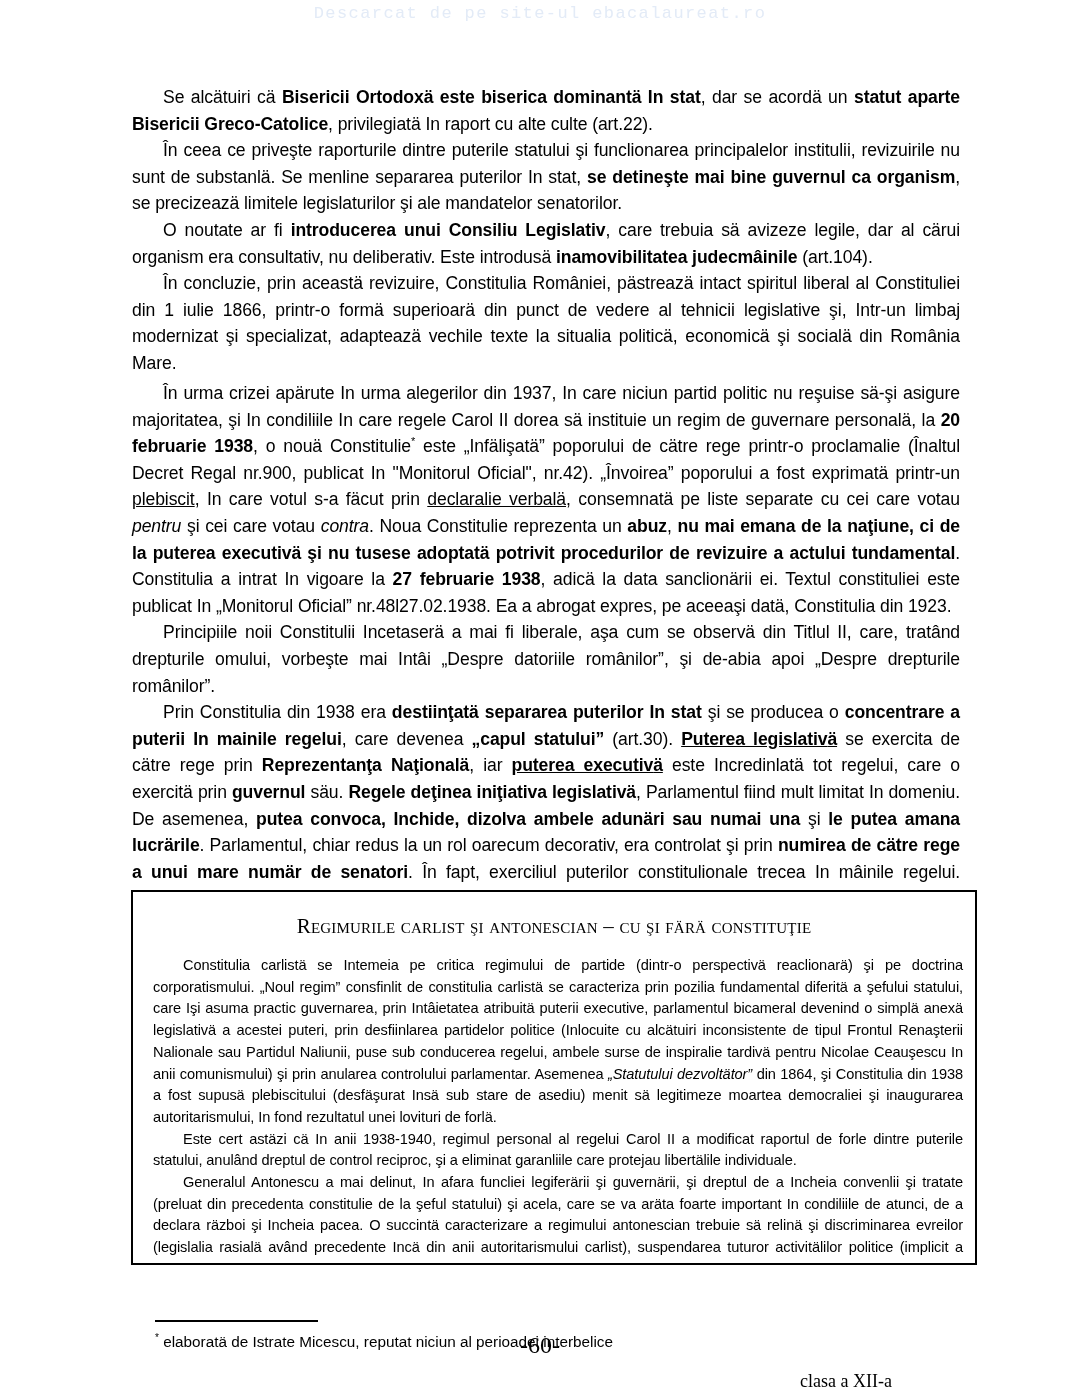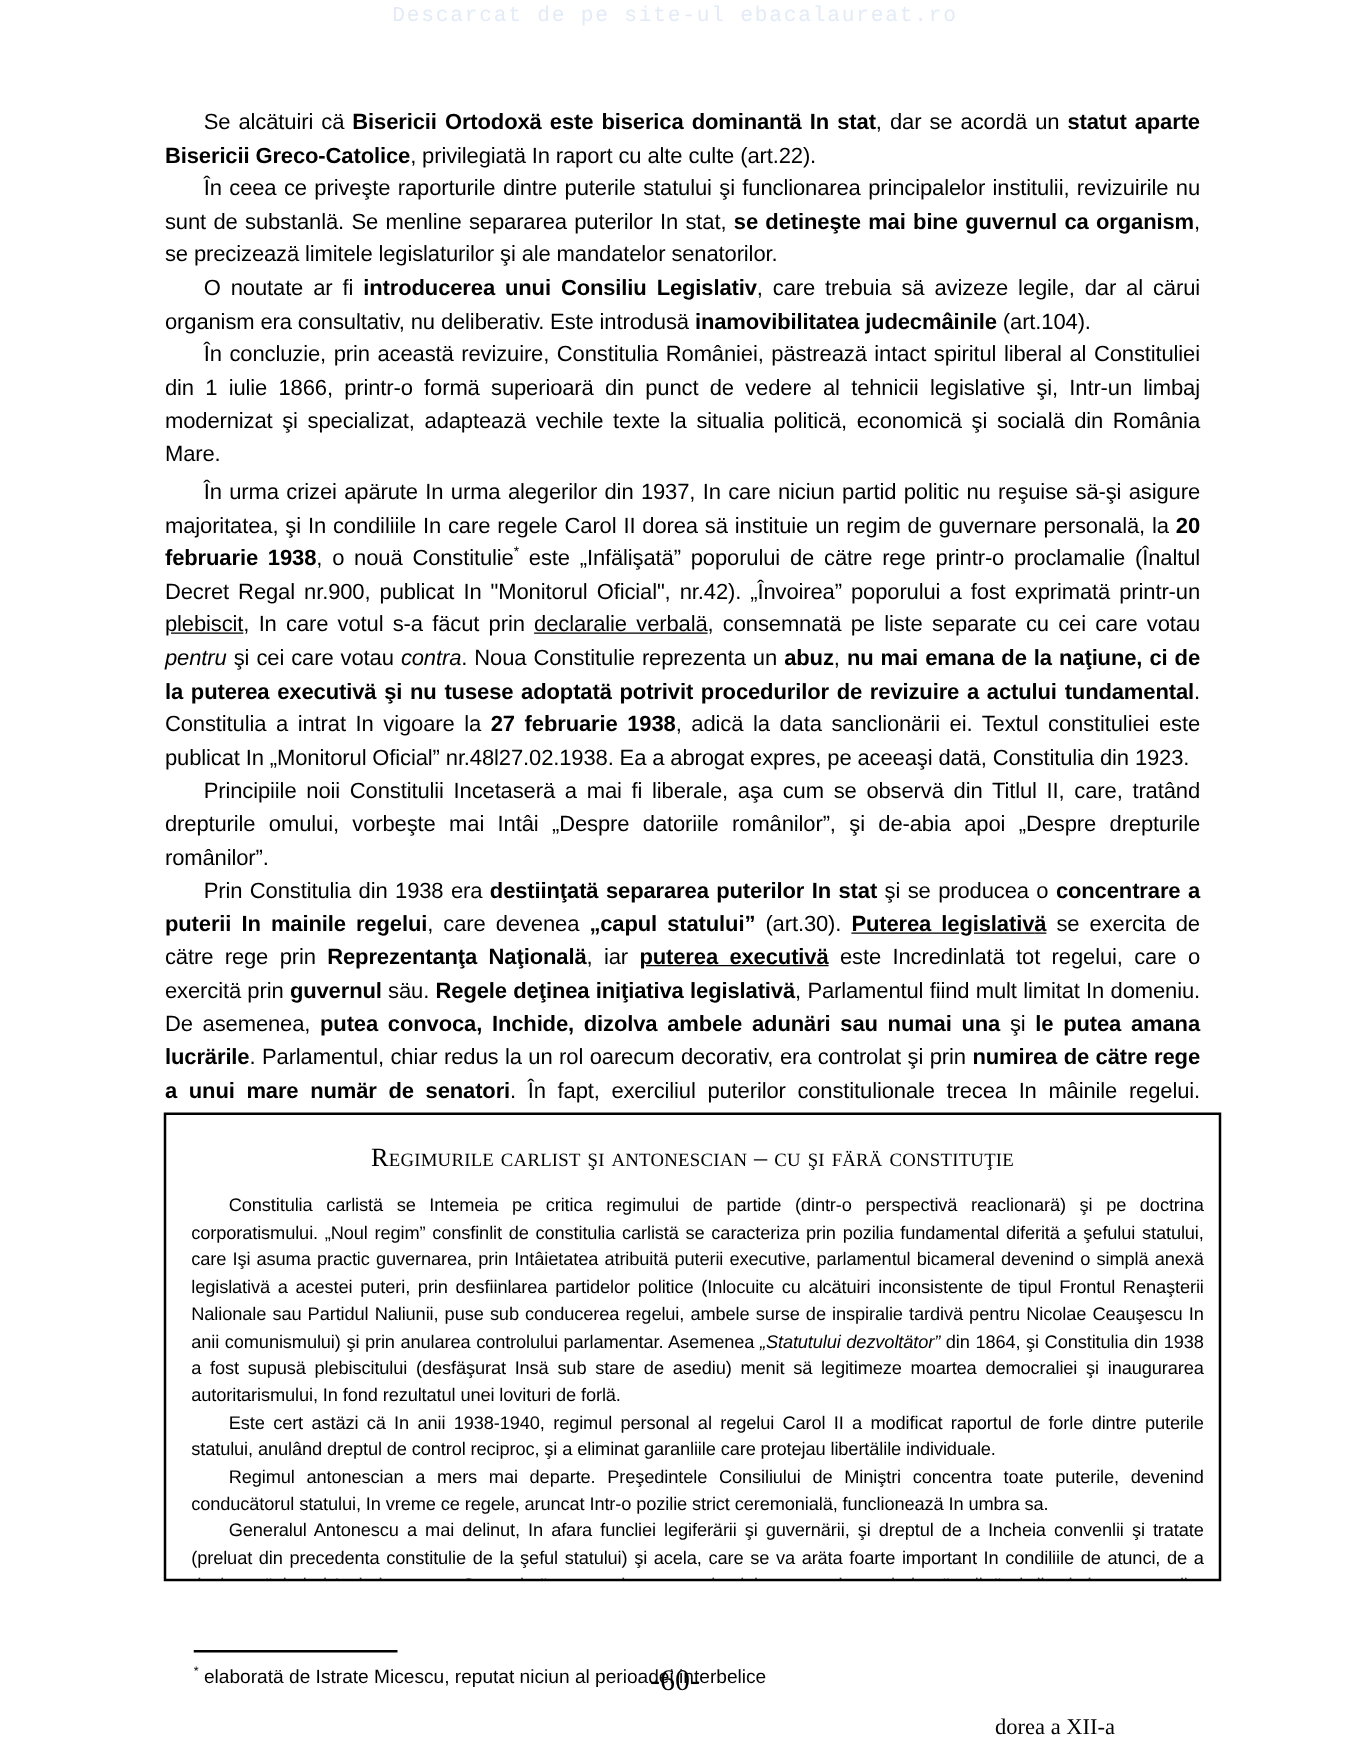--- a/index.html
+++ b/index.html
@@ -194,24 +194,23 @@
 
     <p class="body"><span>Se aduceau importante modificäri </span><i>legislaţiei electorale</i><span>. </span><b>Dreptul de vot pentru Adunarea Deputa</b><b>ţilor era ridicat la 30 de ani</b><span> şi era </span><b>numai pentru </b><b>ştiutorii de carte</b><span>. Pe de altä  parte, se acorda pentru prima datä  In România </span><b>drept de vot temeilor, netiind Ins</b><b>ä  eligibile</b><span>. Prin toate aceste modificäri scädea numärul alegätorilor  de la 4,6 milioane In anul 1937, la 2 milioane In anul 1939.</span></p>
 
   </div>
 
   <div class="framed-box">
     <div class="box-title">Regimurile carlist şi antonescian – cu şi färä constituţie</div>
     <div class="box-inner">
       <p class="boxtext"><span>Constitulia carlistä  se  Intemeia  pe  critica  regimului  de  partide  (dintr-o  perspectivä  reaclionarä) şi  pe doctrina corporatismului. „Noul regim” consfinlit de constitulia carlistä se caracteriza prin pozilia fundamental diferitä a şefului statului, care Işi asuma practic guvernarea, prin Intâietatea atribuitä puterii executive, parlamentul bicameral devenind o simplä anexä legislativä a acestei puteri, prin desfiinlarea partidelor politice (Inlocuite cu alcätuiri inconsistente de tipul Frontul  Renaşterii Nalionale sau Partidul Naliunii, puse sub conducerea regelui, ambele surse de inspiralie tardivä pentru Nicolae Ceauşescu In anii comunismului) şi prin anularea controlului parlamentar. Asemenea </span><i>„Statutului dezvolt</i><i>ätor”</i><span> din 1864, şi Constitulia din 1938 a fost supusä  plebiscitului (desfäşurat Insä sub stare de asediu) menit sä legitimeze moartea democraliei şi  inaugurarea autoritarismului, In fond rezultatul unei lovituri de forlä.</span></p>
       <p class="boxtext">Este cert astäzi cä In anii 1938-1940, regimul personal al regelui Carol II a modificat raportul de forle dintre puterile statului, anulând dreptul de control reciproc, şi a eliminat garanliile care protejau libertälile individuale.</p>
-      <p class="boxtext">Regimul antonescian a mers mai departe. Preşedintele Consiliului de Miniştri concentra toate puterile, devenind conducätorul statului, In vreme ce regele, aruncat Intr-o pozilie strict ceremonialä, funclioneazä In umbra sa.</p>
       <p class="boxtext">Generalul Antonescu a mai delinut, In afara funcliei legiferärii şi guvernärii, şi dreptul de a Incheia convenlii şi tratate (preluat din precedenta constitulie de la şeful statului) şi acela, care se va aräta foarte important In condiliile de atunci, de a declara räzboi şi Incheia pacea. O succintä caracterizare a regimului  antonescian trebuie sä relinä şi discriminarea evreilor (legislalia rasialä având precedente Incä din anii autoritarismului carlist), suspendarea tuturor activitälilor politice (implicit  a parlamentului), guvernarea prin decrete-legi (cu recursul la plebiscit), cultul personalitälii (preluat de la Carol II). Lipsa partidului unic şi a mobilizärii politice a naliunii nu pot aşeza regimul antonescian In categoria celor totalitare, ci mai degrabä In categoria celor fascist-corporatiste alcätuite pe fondul autohton al antiparlamentarismului şi autoritarismului.</p>
     </div>
   </div>
 
   <div class="footnote-rule"></div>
   <div class="footnote"><sup>*</sup><span> elaboratä de Istrate Micescu, reputat niciun al perioadei interbelice</span></div>
 
   <div class="page-number">-60-</div>
-  <div class="class-label">dorea a XII-a</div>
+  <div class="class-label">clasa a XII-a</div>
 
 </div>
 
 </body></html>

